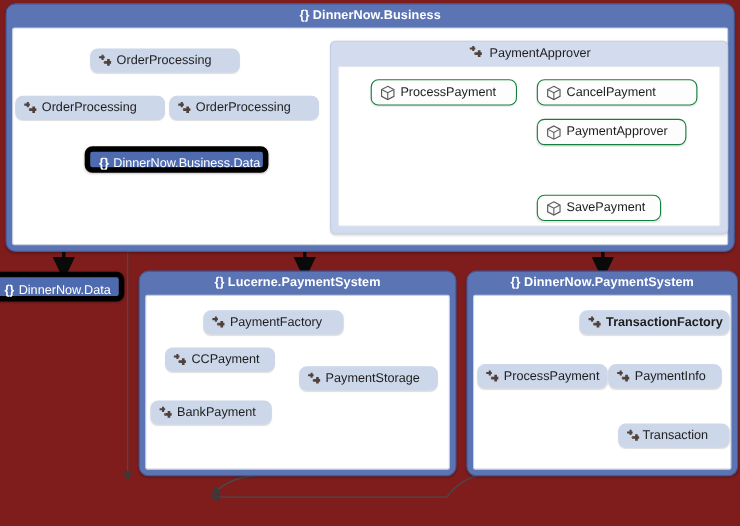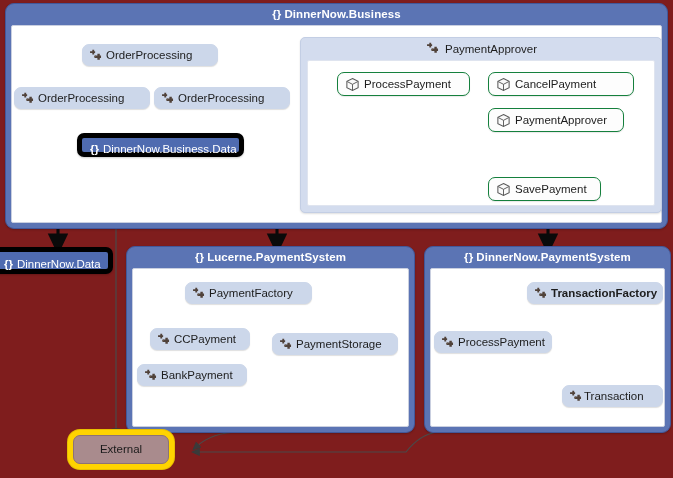--- a/index.html
+++ b/index.html
@@ -329,21 +329,21 @@
 
   <div class="node" style="left:185px;top:282px;width:127px;">
     <svg class="ic" viewBox="0 0 16 16">
       <path d="M2.2 3.4 l2.4 0 0 -1.5 2.0 0 0 1.5 1.0 0 0 2.0 -1.0 0 0 1.5 -2.0 0 0 -1.5 -2.4 0z" fill="#50423a"></path>
       <path d="M7.0 8.0 l3.0 0 0 -1.9 2.6 0 0 1.9 1.3 0 0 2.6 -1.3 0 0 1.9 -2.6 0 0 -1.9 -3.0 0z" fill="#50423a"></path>
       <path d="M6.3 9.3 l1.5 -1.5 0.9 0.9 -1.5 1.5z" fill="#6b5c50"></path>
     </svg>
     <span>PaymentFactory</span>
   </div>
 
-  <div class="node" style="left:150px;top:328px;width:100px;">
+  <div class="node" style="left:150px;top:316px;width:100px;">
     <svg class="ic" viewBox="0 0 16 16">
       <path d="M2.2 3.4 l2.4 0 0 -1.5 2.0 0 0 1.5 1.0 0 0 2.0 -1.0 0 0 1.5 -2.0 0 0 -1.5 -2.4 0z" fill="#50423a"></path>
       <path d="M7.0 8.0 l3.0 0 0 -1.9 2.6 0 0 1.9 1.3 0 0 2.6 -1.3 0 0 1.9 -2.6 0 0 -1.9 -3.0 0z" fill="#50423a"></path>
       <path d="M6.3 9.3 l1.5 -1.5 0.9 0.9 -1.5 1.5z" fill="#6b5c50"></path>
     </svg>
     <span>CCPayment</span>
   </div>
 
   <div class="node" style="left:272px;top:333px;width:126px;">
     <svg class="ic" viewBox="0 0 16 16">
@@ -382,27 +382,32 @@
 
   <div class="node" style="left:434px;top:331px;width:118px;">
     <svg class="ic" viewBox="0 0 16 16">
       <path d="M2.2 3.4 l2.4 0 0 -1.5 2.0 0 0 1.5 1.0 0 0 2.0 -1.0 0 0 1.5 -2.0 0 0 -1.5 -2.4 0z" fill="#50423a"></path>
       <path d="M7.0 8.0 l3.0 0 0 -1.9 2.6 0 0 1.9 1.3 0 0 2.6 -1.3 0 0 1.9 -2.6 0 0 -1.9 -3.0 0z" fill="#50423a"></path>
       <path d="M6.3 9.3 l1.5 -1.5 0.9 0.9 -1.5 1.5z" fill="#6b5c50"></path>
     </svg>
     <span>ProcessPayment</span>
   </div>
 
+  <div class="node" style="left:553px;top:331px;width:103px;">
+    <svg class="ic" viewBox="0 0 16 16">
+      <path d="M2.2 3.4 l2.4 0 0 -1.5 2.0 0 0 1.5 1.0 0 0 2.0 -1.0 0 0 1.5 -2.0 0 0 -1.5 -2.4 0z" fill="#50423a"></path>
+      <path d="M7.0 8.0 l3.0 0 0 -1.9 2.6 0 0 1.9 1.3 0 0 2.6 -1.3 0 0 1.9 -2.6 0 0 -1.9 -3.0 0z" fill="#50423a"></path>
+      <path d="M6.3 9.3 l1.5 -1.5 0.9 0.9 -1.5 1.5z" fill="#6b5c50"></path>
+    </svg>
+    <span>PaymentInfo</span>
+  </div>
 
   <div class="node" style="left:562px;top:385px;width:101px;padding-left:21px;">
     <svg class="ic" viewBox="0 0 16 16">
       <path d="M2.2 3.4 l2.4 0 0 -1.5 2.0 0 0 1.5 1.0 0 0 2.0 -1.0 0 0 1.5 -2.0 0 0 -1.5 -2.4 0z" fill="#50423a"></path>
       <path d="M7.0 8.0 l3.0 0 0 -1.9 2.6 0 0 1.9 1.3 0 0 2.6 -1.3 0 0 1.9 -2.6 0 0 -1.9 -3.0 0z" fill="#50423a"></path>
       <path d="M6.3 9.3 l1.5 -1.5 0.9 0.9 -1.5 1.5z" fill="#6b5c50"></path>
     </svg>
     <span>Transaction</span>
   </div>
 
-  <div class="extnode" style="left:73px;top:435px;width:96px;height:29px;line-height:27px;">
-    <span>External</span>
-  </div>
 
 </div>
 
 </body></html>

